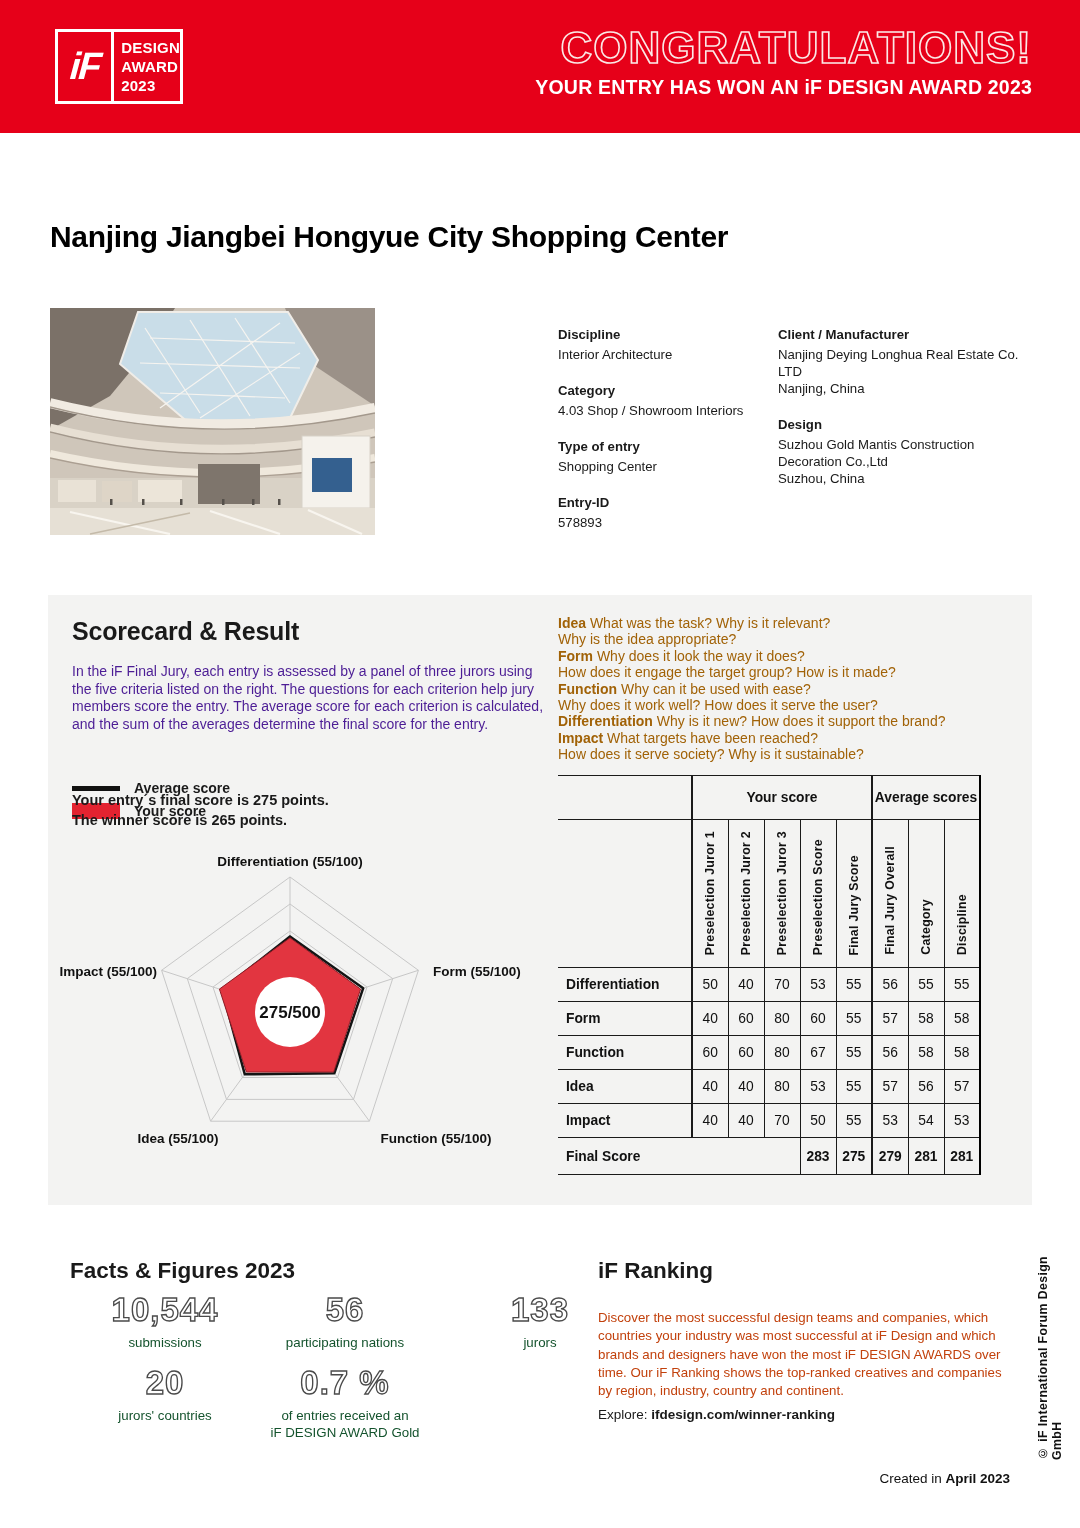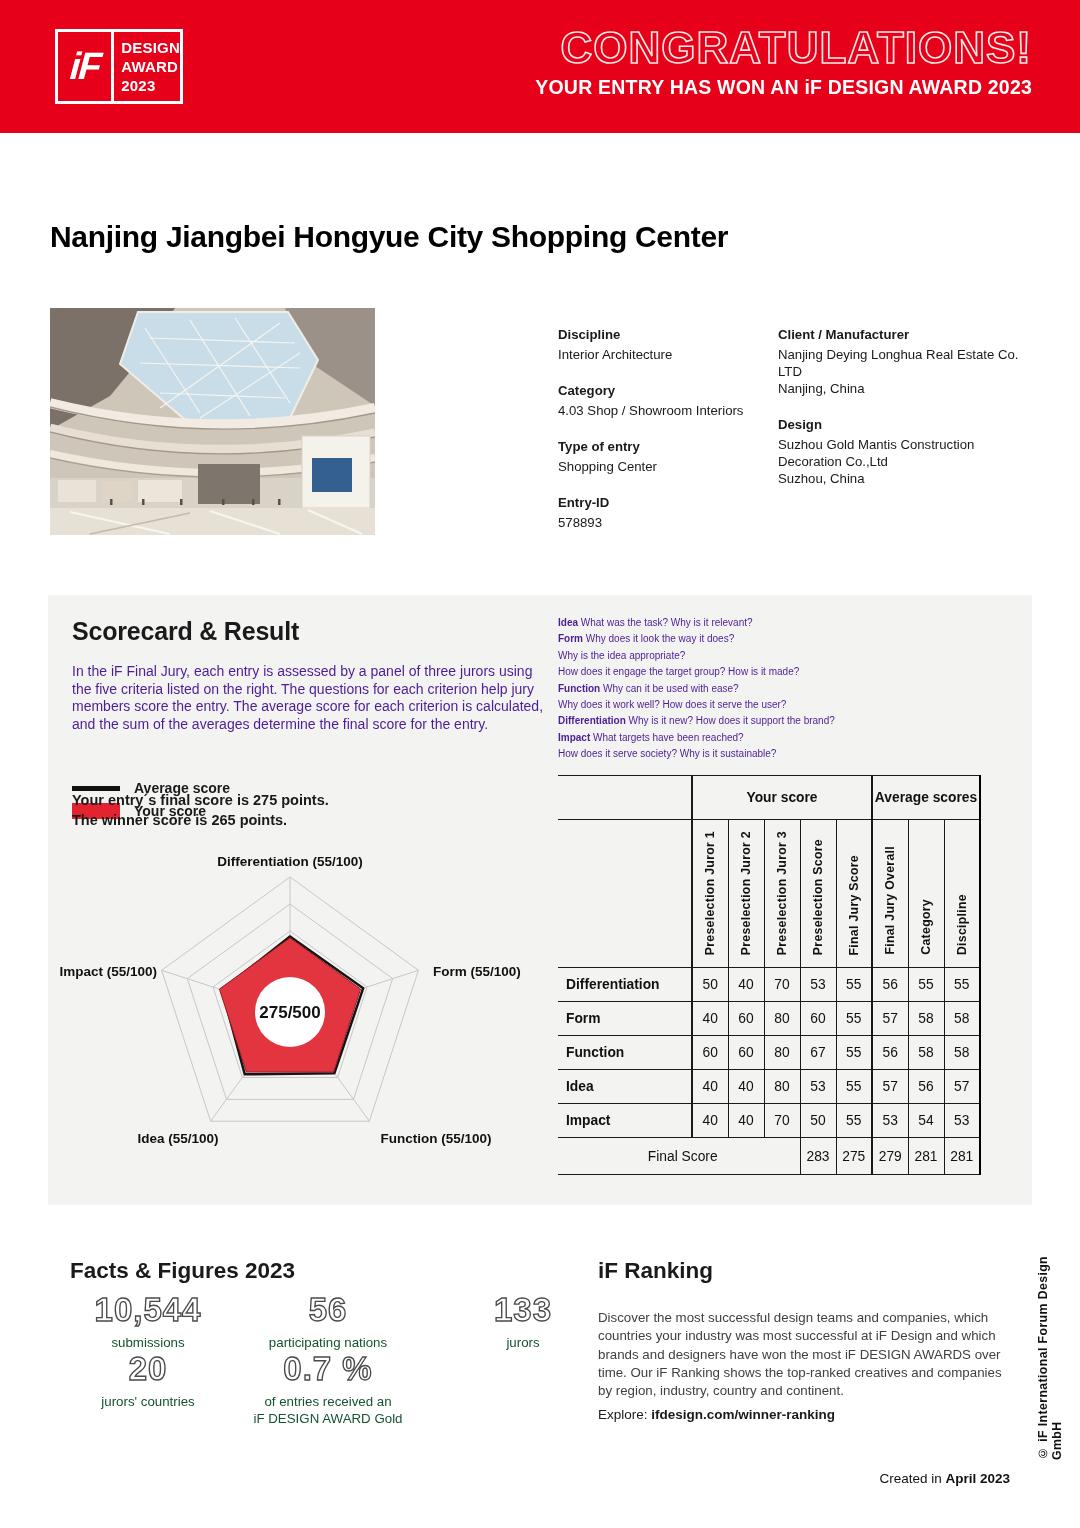--- a/index.html
+++ b/index.html
@@ -62,59 +62,59 @@
   .radar-svg { overflow:visible; }
   .ring  { fill:none; stroke:#c7c7c7; stroke-width:1; }
   .spoke { stroke:#c7c7c7; stroke-width:1; }
   .black-line { fill:none; stroke:#141414; stroke-width:2.5; stroke-linejoin:round; }
   .red-fill { fill:#e23540; stroke:#8e1d26; stroke-width:1; stroke-linejoin:round; }
   .radar-center-circle { fill:#ffffff; }
   .radar-center-text { font-weight:700; font-size:17px; fill:#111; }
   .radar-axis-label { font-weight:700; font-size:13.5px; fill:#111; }
 
   
-  .criteria { position:absolute; left:510px; top:20px; width:460px; font-size:10px; line-height:16.4px; color:#4c1d95; }
+  .criteria { position:absolute; left:510px; top:20px; width:460px; font-size:14px; line-height:16.4px; color:#a16207; }
   .criteria .cline { white-space:nowrap; }
   .criteria b { font-weight:700; }
 
   
   .score-table { position:absolute; left:510px; top:180px; border-collapse:collapse; table-layout:fixed; }
   .score-table td, .score-table th { border-top:1px solid #1a1a1a; font-size:13.8px; color:#111; }
   .score-table tr.last-row td { border-bottom:1px solid #1a1a1a; }
   .col-label { width:134px; }
   .col-v { width:36px; }
   .vcell { border-left:1px solid #1a1a1a; text-align:center; }
   .vcell.last { border-right:2px solid #000000; }
   .group-start { border-left-width:2px !important; }
   .group-header { font-weight:700; font-size:14px; height:44px; text-align:center; vertical-align:middle; line-height:1.15; }
   .vhead { height:148px; vertical-align:bottom; text-align:center; padding-bottom:9px; }
   .vhead .vtext {
     display:inline-block; writing-mode:vertical-rl; transform:rotate(180deg);
     font-weight:700; font-size:12.3px; letter-spacing:0.3px; white-space:nowrap;
   }
   .rlabel { font-weight:700; font-size:13.5px; text-align:left; padding-left:8px; }
   .drow td { height:34px; }
-  .frow td { height:37px; font-weight:400;text-align:center; }
+  .frow td { height:37px; font-weight:700; }
 
   
   .facts-heading { position:absolute; left:70px; top:1258px; font-size:22.5px; font-weight:700; }
-  .stats { position:absolute; left:48px; top:1292px; width:520px; display:grid; grid-template-columns:200px 160px 230px; }
+  .stats { position:absolute; left:65px; top:1292px; width:520px; display:grid; grid-template-columns:200px 160px 230px; row-gap:14px; }
   .stat { text-align:center; }
   .stat-number {
     font-size:33px; font-weight:700; letter-spacing:1px; line-height:36px;
     color:rgba(60,60,60,0.45);
   }
   @supports (-webkit-text-stroke:1px #000) {
     .stat-number { color:transparent; -webkit-text-stroke:1.35px #4a4a4a; }
   }
   .stat-label { font-size:13.3px; line-height:17px; color:#14532d; margin-top:6px; }
 
   .ranking { position:absolute; left:598px; top:1258px; width:420px; }
   .ranking h2 { font-size:22.5px; font-weight:700; }
-  .ranking-paragraph { margin-top:25px; font-size:13.3px; line-height:1.38; color:#404040; }
+  .ranking-paragraph { margin-top:25px; font-size:13.3px; line-height:1.38; color:#c2410c; }
   .explore-line { margin-top:6px; font-size:13.5px; }
   .explore-line b { font-weight:700; }
 
   .copyright-vertical {
     position:absolute; right:16px; bottom:68px; height:240px;
     writing-mode:vertical-rl; transform:rotate(180deg);
     font-size:12.3px; font-weight:700; letter-spacing:0.4px; color:#111;
     display:flex; align-items:center;
   }
   .created-line { position:absolute; right:70px; top:1471px; font-size:13.5px; color:#111; }
@@ -260,22 +260,22 @@
       <text class="radar-axis-label" x="230" y="21" text-anchor="middle">Differentiation (55/100)</text>
       <text class="radar-axis-label" x="373" y="131" text-anchor="start">Form (55/100)</text>
       <text class="radar-axis-label" x="376" y="298" text-anchor="middle">Function (55/100)</text>
       <text class="radar-axis-label" x="118" y="298" text-anchor="middle">Idea (55/100)</text>
       <text class="radar-axis-label" x="97" y="131" text-anchor="end">Impact (55/100)</text>
     </svg>
   </div>
 
   <div class="criteria">
     <div class="cline"><b>Idea</b><span> What was the task? Why is it relevant?</span></div>
+    <div class="cline"><b></b><span>Why is the idea appropriate?</span></div>
     <div class="cline"><b>Form</b><span> Why does it look the way it does?</span></div>
-    <div class="cline"><b></b><span>Why is the idea appropriate?</span></div>
     <div class="cline"><b></b><span>How does it engage the target group? How is it made?</span></div>
     <div class="cline"><b>Function</b><span> Why can it be used with ease?</span></div>
     <div class="cline"><b></b><span>Why does it work well? How does it serve the user?</span></div>
     <div class="cline"><b>Differentiation</b><span> Why is it new? How does it support the brand?</span></div>
     <div class="cline"><b>Impact</b><span> What targets have been reached?</span></div>
     <div class="cline"><b></b><span>How does it serve society? Why is it sustainable?</span></div>
   </div>
 
   <table class="score-table">
     <colgroup>

